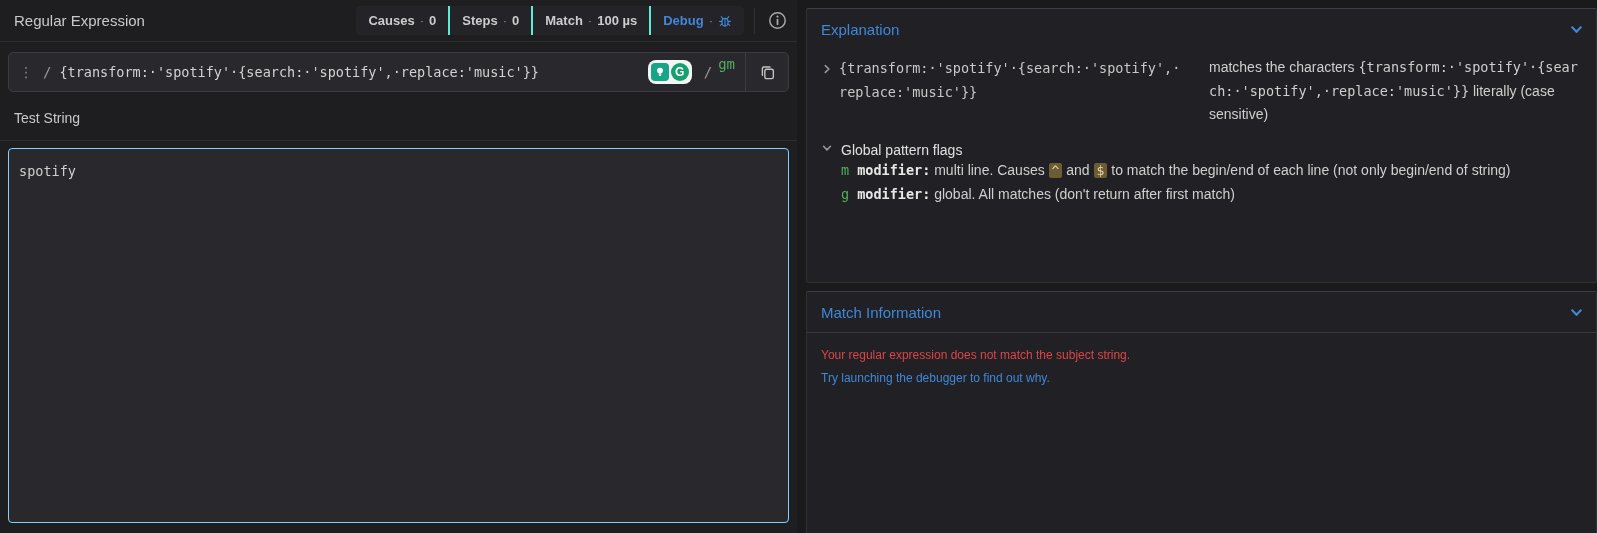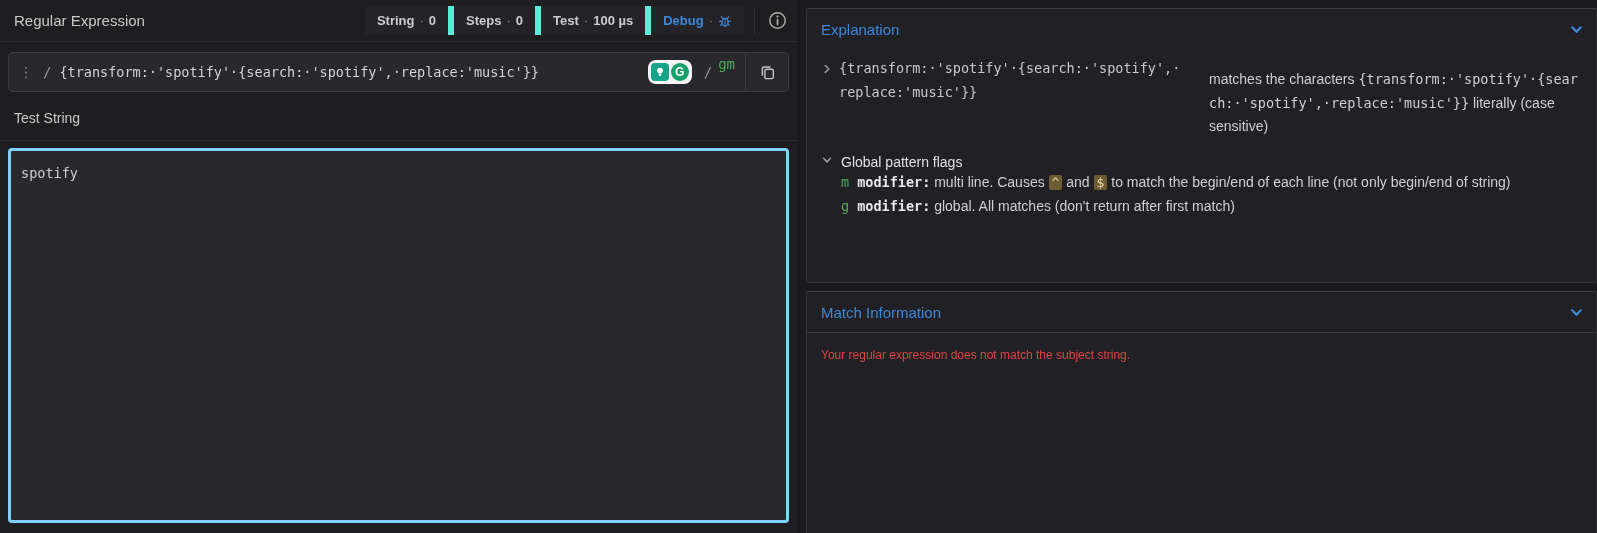--- a/index.html
+++ b/index.html
@@ -20,21 +20,21 @@
   .lp-header {
     height: 42px; display: flex; align-items: center;
     padding: 0 8px 0 14px;
     border-bottom: 1px solid #2d2d31;
   }
   .panel-title { font-size: 15px; color: #c9c9c9; margin-right: auto; }
   .stat-strip { display: flex; align-items: stretch; border-radius: 4px; overflow: hidden; }
   .stat-badge {
     background: #242428; padding: 7px 12px; font-size: 13px; font-weight: 600;
     color: #cccccc; display: flex; align-items: center; gap: 5px;
-    border-left: 6px solid #5eead4; white-space: nowrap;
+    border-left: 2px solid #5eead4; white-space: nowrap;
   }
   .stat-badge:first-child { border-left: none; }
   .sep { color: #8a8a8a; font-weight: 400; }
   .debug-badge { color: #3f87d7; cursor: pointer; }
   .debug-badge .sep { color: #8a8a8a; }
   .header-vdiv { width: 1px; height: 26px; background: #303034; margin: 0 10px; }
   .info-btn { width: 24px; height: 24px; display: flex; align-items: center; justify-content: center; cursor: pointer; }
 
   .regex-row {
     position: absolute; left: 8px; top: 52px; width: 781px; height: 40px;
@@ -61,21 +61,21 @@
     align-items: center; justify-content: center;
   }
   .flags-text { color: #4fae5c; font-size: 14px; margin: 0 10px 16px 2px; cursor: pointer; }
   .input-vdiv { width: 1px; align-self: stretch; background: #3b3b41; }
   .copy-btn { width: 42px; align-self: stretch; display: flex; align-items: center; justify-content: center; cursor: pointer; }
 
   .ts-label { position: absolute; left: 14px; top: 110px; font-size: 14px; color: #c9c9c9; text-align: center; }
   .ts-divider { position: absolute; left: 0; top: 140px; width: 797px; height: 1px; background: #2d2d31; }
   .test-area {
     position: absolute; left: 8px; top: 148px; width: 781px; height: 375px;
-    background: #29292d; border: 3px solid #7dd3fc; border-radius: 4px;
+    background: #29292d; border: 1px solid #7dd3fc; border-radius: 4px;
     color: #cfcfcf; font-size: 13.5px; padding: 13px 10px;
     resize: none; outline: none; line-height: 18px;
   }
 
   
   .right-panel { position: absolute; left: 806px; top: 0; width: 791px; height: 533px; }
   .block {
     position: absolute; left: 0; width: 791px;
     background: #212125; border: 1px solid #303035; border-top-color: #3e3e44;
     border-radius: 2px; overflow: hidden;
@@ -89,21 +89,21 @@
   .block-title { color: #3f87d7; font-size: 15px; }
   .chev-btn { display: flex; align-items: center; cursor: pointer; }
 
   .exp-content { padding: 10px 10px 0 14px; }
   .token-row { display: flex; align-items: flex-start; }
   .tree-chev { width: 18px; flex: none; margin-top: 5px; cursor: pointer; }
   .token-col {
     flex: none; width: 346px; margin-right: 24px;
     font-size: 13.5px; color: #c8c8c8; line-height: 24px; word-break: break-all;
   }
-  .desc-col { flex: 1; font-size: 14px; color: #cfcfcf; line-height: 23.5px; padding-right: 6px; margin-top: 12px; }
+  .desc-col { flex: 1; font-size: 14px; color: #cfcfcf; line-height: 23.5px; padding-right: 6px; }
   .desc-col .inline-code { font-family: "DejaVu Sans Mono", monospace; font-size: 13.5px; word-break: break-all; }
 
   .flags-heading { display: flex; margin-top: 15px; }
   .flags-heading-label { color: #e0e0e0; font-size: 14px; margin-left: 2px; }
   .flag-row { padding-left: 20px; font-size: 14px; color: #cfcfcf; line-height: 23px; margin-top: 1px; }
   .flag-letter { color: #4fae5c; font-size: 13.5px; }
   .flag-mod { color: #e8e8e8; font-weight: 700; font-size: 13.5px; margin-left: 8px; }
   .hl-anchor {
     font-family: "DejaVu Sans Mono", monospace; font-size: 13px;
     background: #6b5c33; color: #ead9a8; padding: 0 3px; border-radius: 2px;
@@ -117,31 +117,31 @@
 </head>
 <body>
 
 <div class="left-panel">
 
   <div class="lp-header">
     <div class="panel-title">Regular Expression</div>
 
     <div class="stat-strip">
       <div class="stat-badge">
-        <span>String</span>
+        <span>Causes</span>
           <span class="sep">·</span>
           <span>0</span>
       </div>
       <div class="stat-badge">
         <span>Steps</span>
           <span class="sep">·</span>
           <span>0</span>
       </div>
       <div class="stat-badge">
-        <span>Test</span>
+        <span>Match</span>
           <span class="sep">·</span>
           <span>100 µs</span>
       </div>
       <div class="stat-badge debug-badge">
         <span>Debug</span>
           <span class="sep">·</span>
         <span style="display:flex;">
           <svg width="14" height="14" viewBox="0 0 14 14">
               <ellipse cx="7" cy="8.2" rx="3.1" ry="3.9" fill="none" stroke="#3f87d7" stroke-width="1.3"></ellipse>
               <path d="M7 4.3 V12 M3.9 7.4 H1.6 M10.1 7.4 H12.4 M4.2 9.8 L2.3 11.4 M9.8 9.8 L11.7 11.4 M4.8 4.8 L3.3 2.6 M9.2 4.8 L10.7 2.6" stroke="#3f87d7" stroke-width="1.1" fill="none" stroke-linecap="round"></path>
@@ -236,15 +236,16 @@
       <div class="block-title">Match Information</div>
       <div class="chev-btn">
         <svg width="15" height="15" viewBox="0 0 14 14">
             <path d="M3 5 L7 9.2 L11 5" fill="none" stroke="#3f87d7" stroke-width="2" stroke-linecap="round" stroke-linejoin="round"></path>
           </svg>
       </div>
     </div>
     <div class="mi-divider"></div>
     <div class="mi-content">
       <div class="error-text">Your regular expression does not match the subject string.</div>
+      <div class="debugger-link">Try launching the debugger to find out why.</div>
     </div>
   </div>
 </div>
 
 </body></html>

